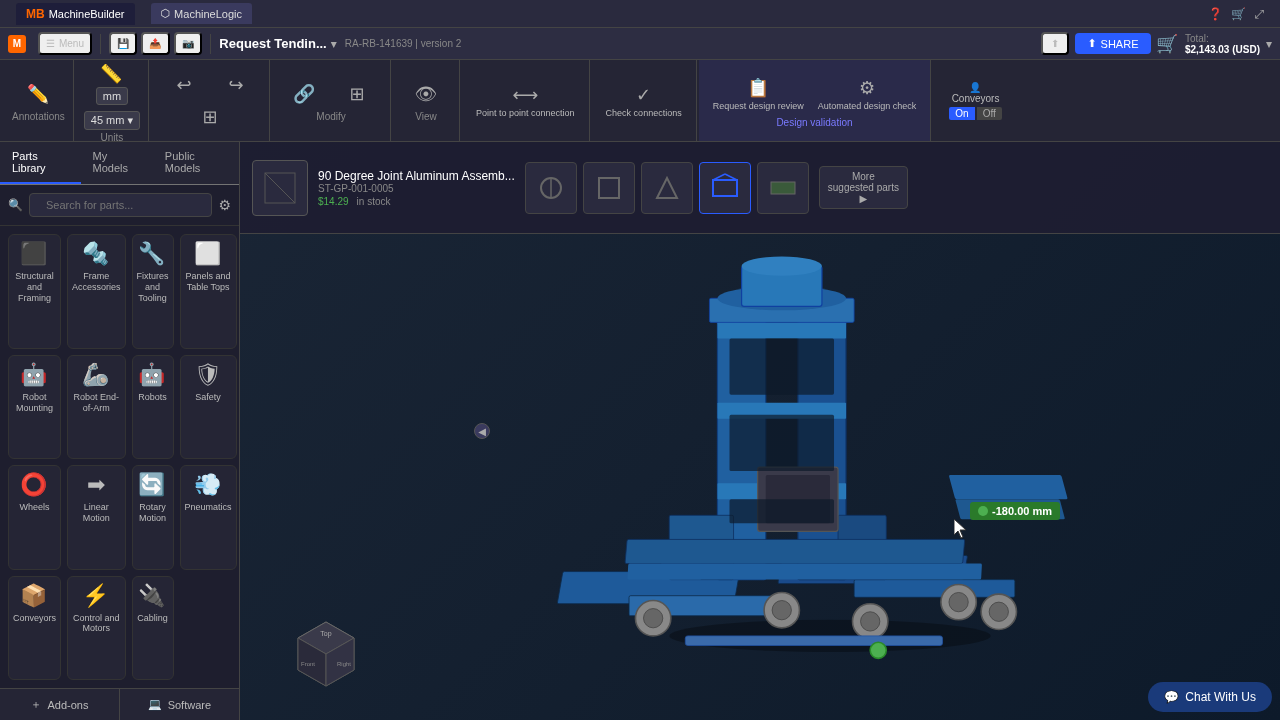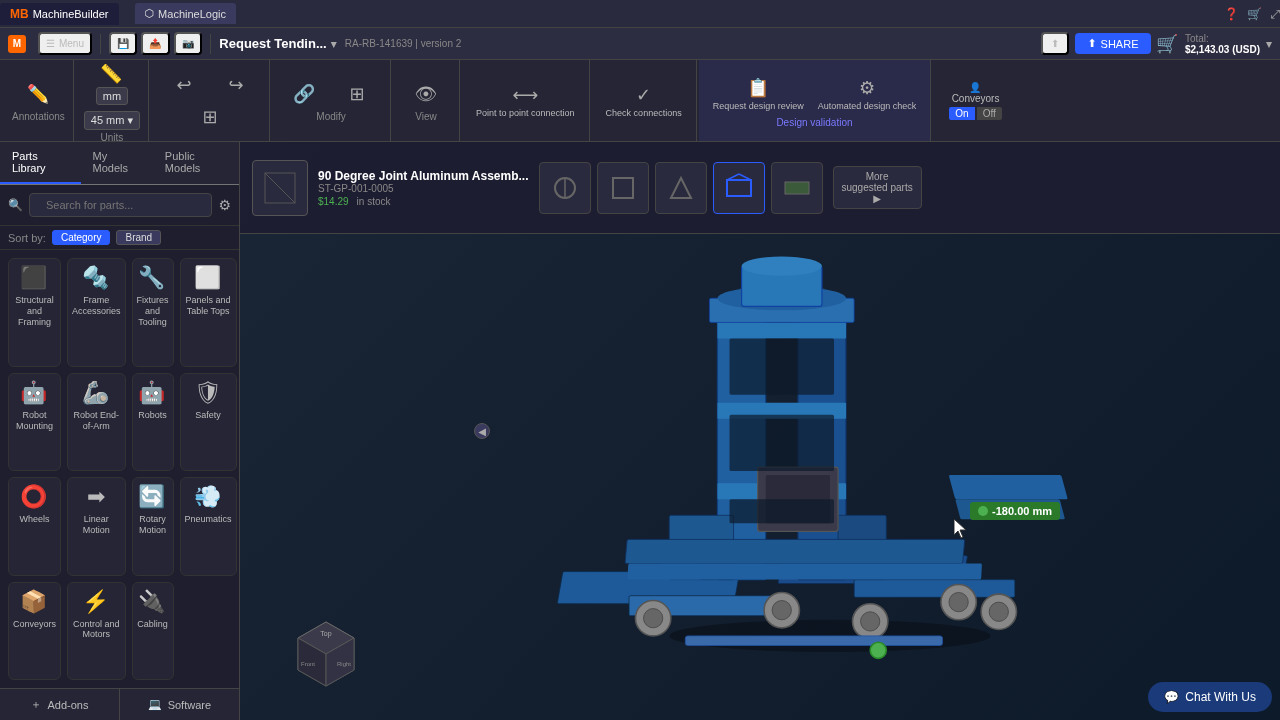--- a/index.html
+++ b/index.html
@@ -4,21 +4,21 @@
   <style>
     * { box-sizing: border-box; margin: 0; padding: 0; }
     body { font-family: -apple-system, BlinkMacSystemFont, 'Segoe UI', Arial, sans-serif; background: #1a1a2e; color: #ccc; width: 1280px; height: 720px; overflow: hidden; font-size: 12px; }
 
     
     #titlebar {
       height: 28px;
       background: #2a2a3e;
       display: flex;
       align-items: center;
-      padding: 0 0;
+      padding: 0 16px;
       gap: 16px;
       border-bottom: 1px solid #444;
     }
     .tab-item {
       display: flex; align-items: center; gap: 4px;
       padding: 4px 10px;
       background: #3a3a5e;
       border-radius: 3px 3px 0 0;
       font-size: 11px;
       color: #ddd;
@@ -249,21 +249,21 @@
     }
     .part-thumb-main {
       width: 56px; height: 56px;
       background: #2a2a3e;
       border: 1px solid #555;
       border-radius: 4px;
       display: flex; align-items: center; justify-content: center;
       font-size: 24px;
     }
     .part-info { font-size: 10px; }
-    .part-name { font-size: 12px; color: #fff; font-weight: 700; }
+    .part-name { font-size: 12px; color: #fff; font-weight: 400; }
     .part-sku { color: #888; }
     .part-price { color: #4caf50; }
     .part-stock { color: #888; }
     .thumb-row {
       display: flex; gap: 6px; align-items: center;
     }
     .thumb-sm {
       width: 52px; height: 52px;
       background: #2a2a3e;
       border: 1px solid #444;
@@ -506,25 +506,20 @@
   <div id="sidebar">
     <div id="sidebar-tabs">
       <div class="sidebar-tab active">Parts Library</div>
       <div class="sidebar-tab">My Models</div>
       <div class="sidebar-tab">Public Models</div>
     </div>
     <div id="search-bar">
       <span style="color:#888; font-size:12px;">🔍</span>
       <input class="search-input" type="text" placeholder="Search for parts..." style="">
       <button class="filter-btn">⚙</button>
-    </div>
-    <div id="sort-bar">
-      <span>Sort by:</span>
-      <span class="sort-chip active">Category</span>
-      <span class="sort-chip">Brand</span>
     </div>
     <div id="parts-grid">
       <div class="part-item">
         <div class="part-icon">⬛</div>
         <div class="part-label">Structural<br>and Framing</div>
       </div>
       <div class="part-item">
         <div class="part-icon">🔩</div>
         <div class="part-label">Frame<br>Accessories</div>
       </div>

